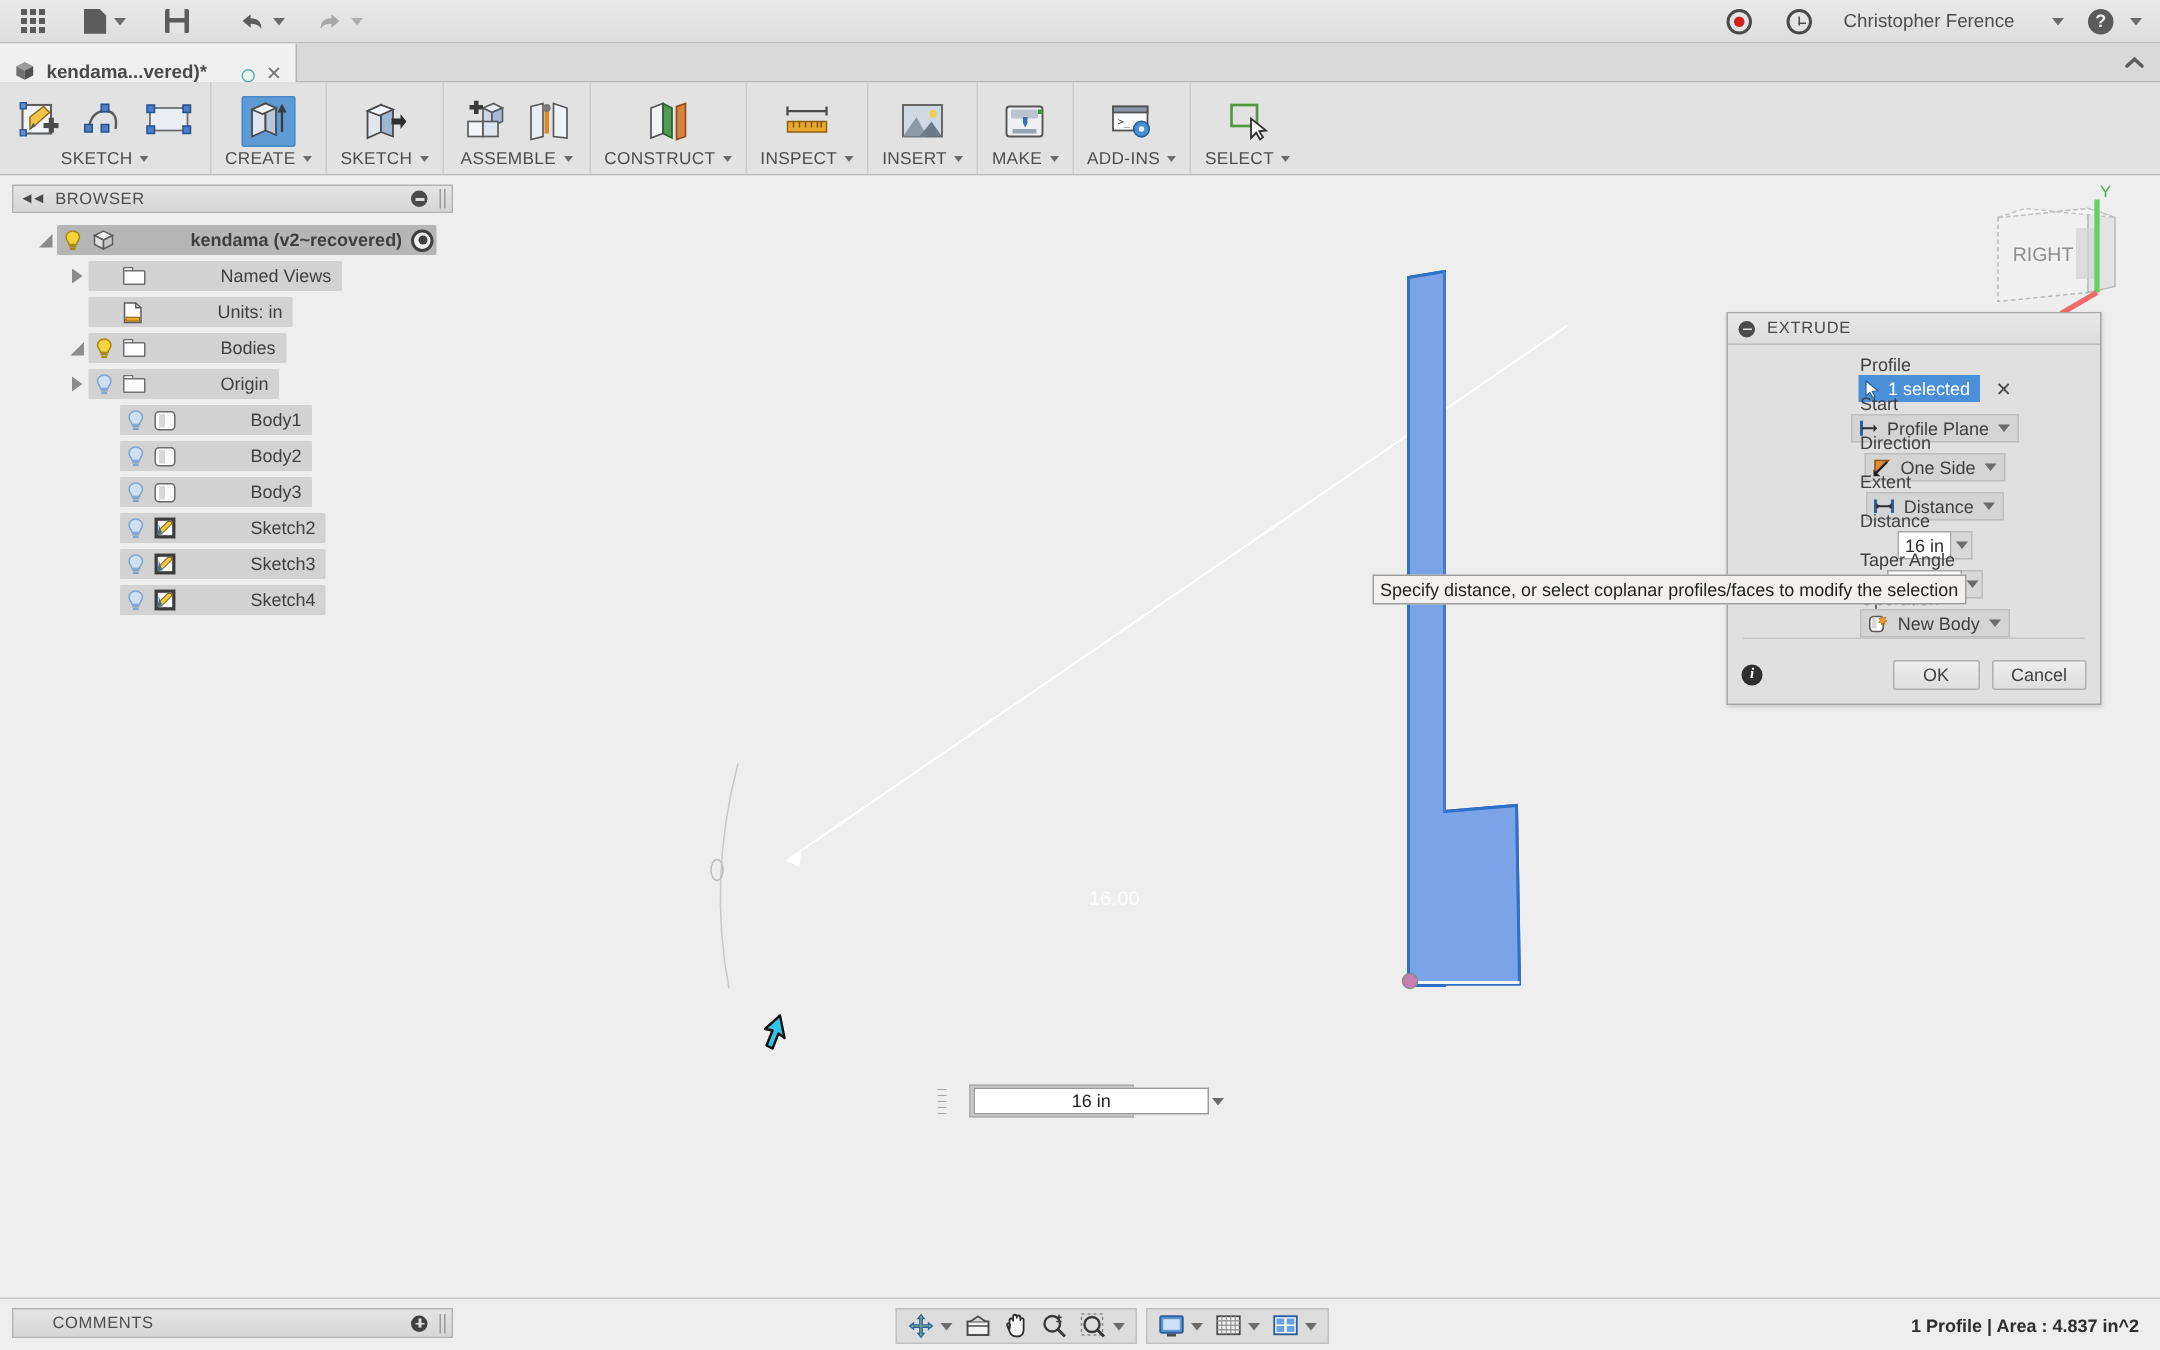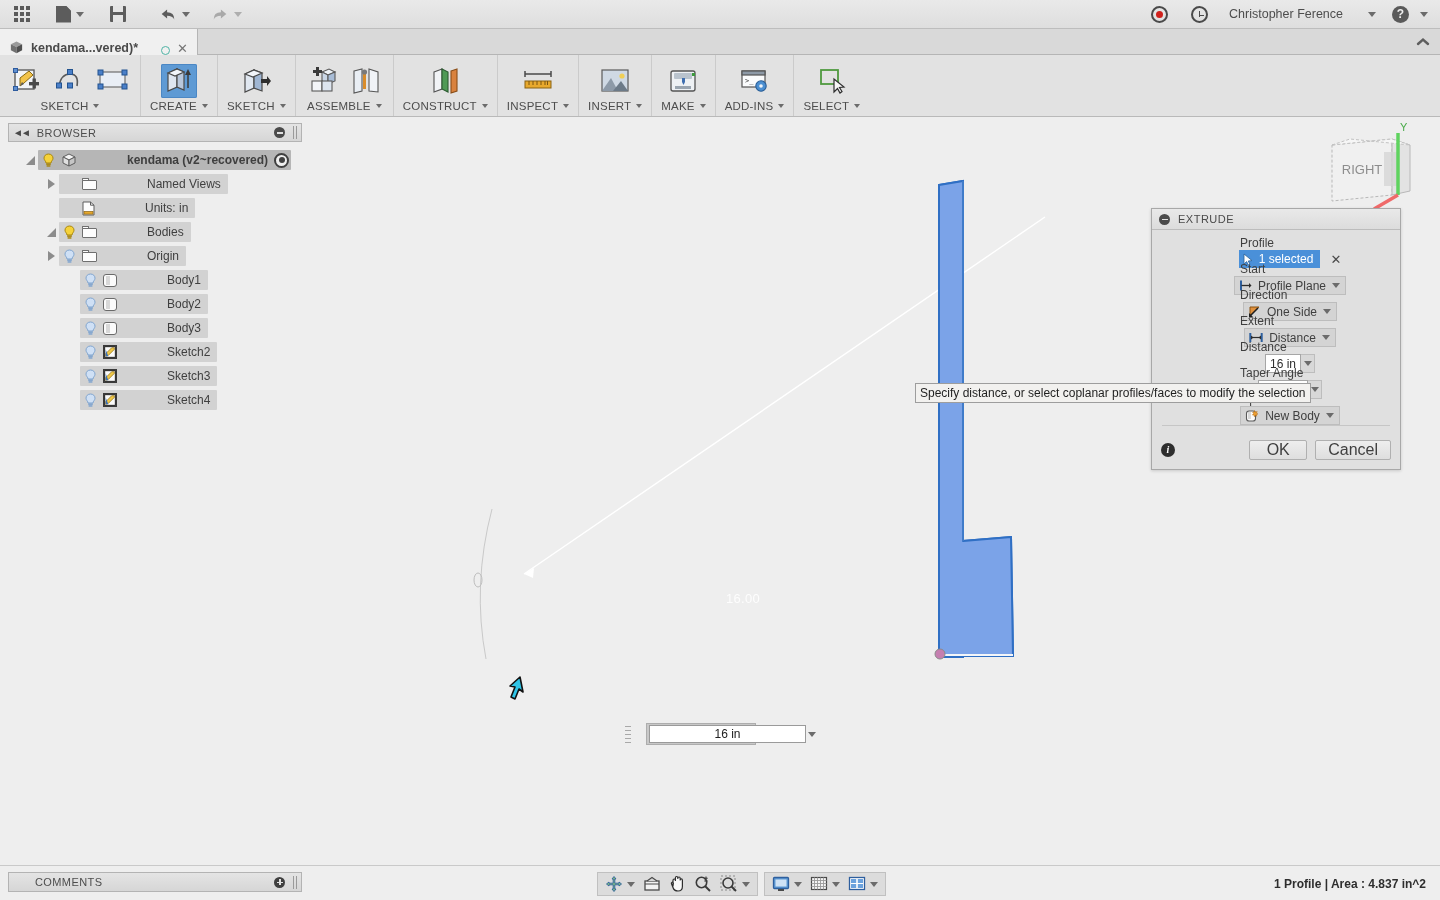--- a/index.html
+++ b/index.html
@@ -195,21 +195,21 @@
   .field { flex: 1; height: 19px; background: #ffffff; border: 1px solid #a6a6a6;
            display: flex; align-items: center; padding: 0 4px; font-size: 12px; color: #2f2f2f; }
   .fdrop { width: 14px; height: 19px; background: #d8d8d8; border: 1px solid #bdbdbd;
            border-left: none; display: flex; align-items: center; justify-content: center; }
   .ex-divider { height: 1px; background: #c6c6c6; margin: 7px 2px 4px 2px; }
   .ex-foot { display: flex; align-items: center; padding: 6px 9px 9px 9px; }
   .info-dot { width: 14px; height: 14px; border-radius: 50%; background: #2e2e2e;
               color: #fff; font-size: 10px; font-weight: bold; text-align: center; line-height: 14px;
               font-style: italic; font-family: "Liberation Serif", serif; }
   .ex-btn { height: 20px; min-width: 58px; padding: 0 12px; background: linear-gradient(to bottom,#eeeeee,#dedede);
-            border: 1px solid #b0b0b0; border-radius: 2px; font-size: 16px; color: #3f3f3f;
+            border: 1px solid #b0b0b0; border-radius: 2px; font-size: 12px; color: #3f3f3f;
             display: flex; align-items: center; justify-content: center; }
   .ex-btn.ok { margin-left: auto; margin-right: 8px; }
 
   .tooltip {
     position: absolute; left: 915px; top: 383px; height: 20px;
     background: #f2f1ef; border: 1px solid #9d9d9d; display: flex; align-items: center;
     padding: 0 4px; font-size: 12px; color: #1f1f1f; white-space: nowrap;
   }
 
   

